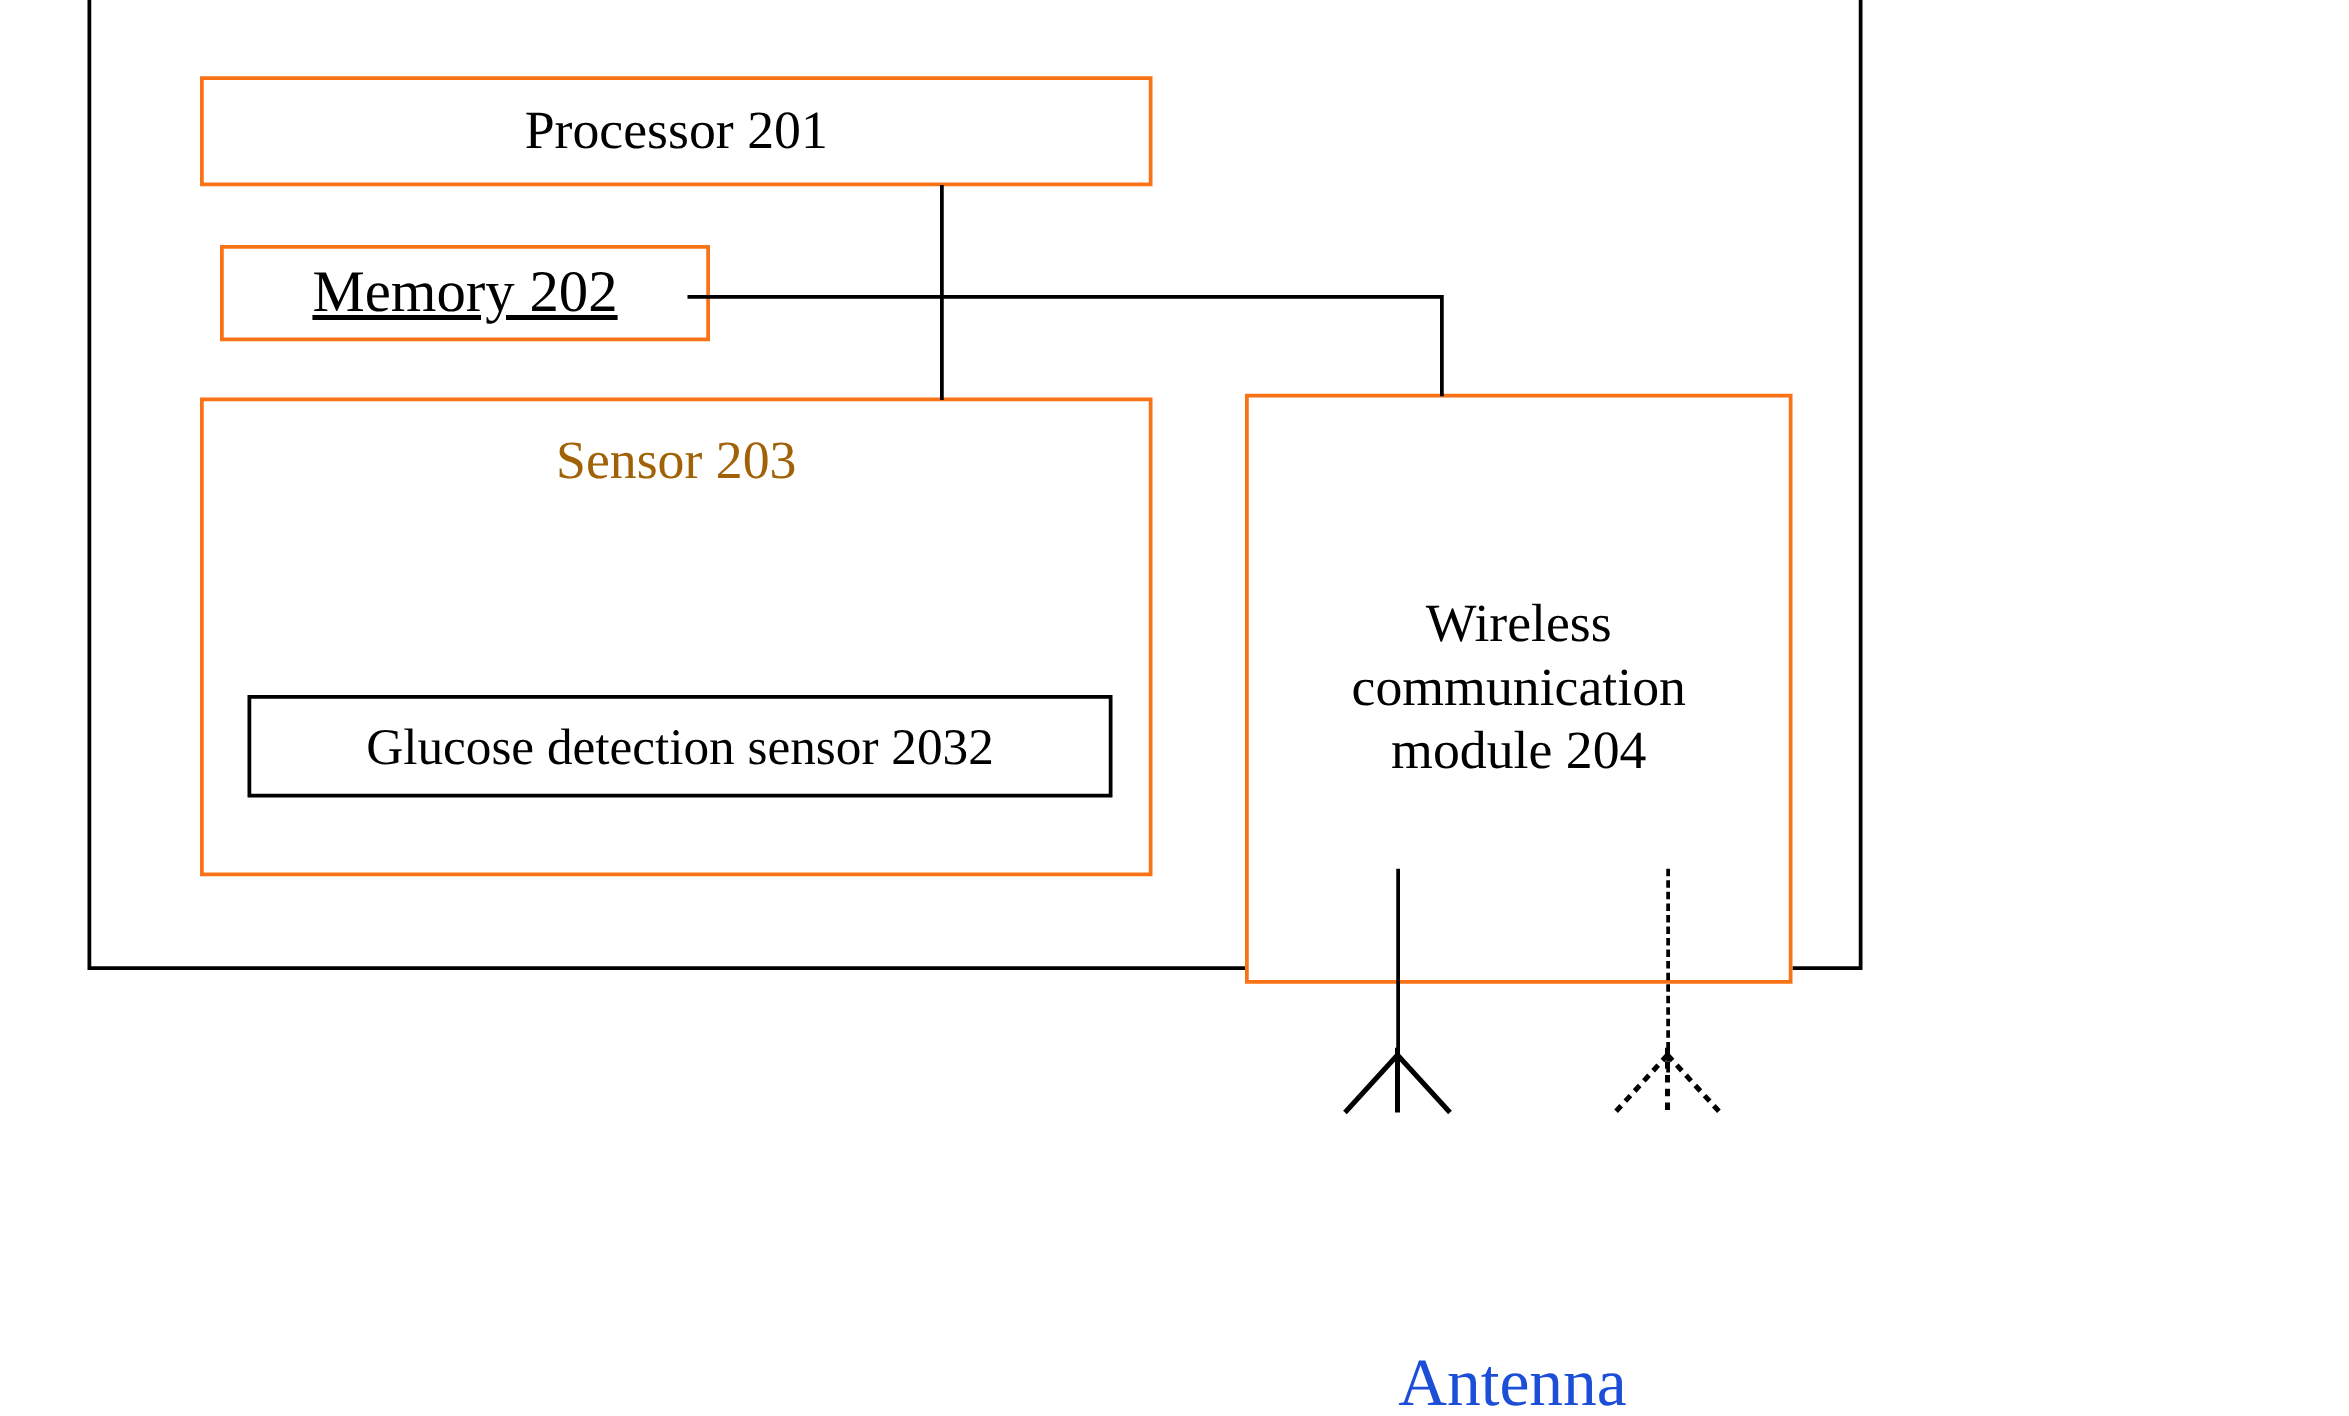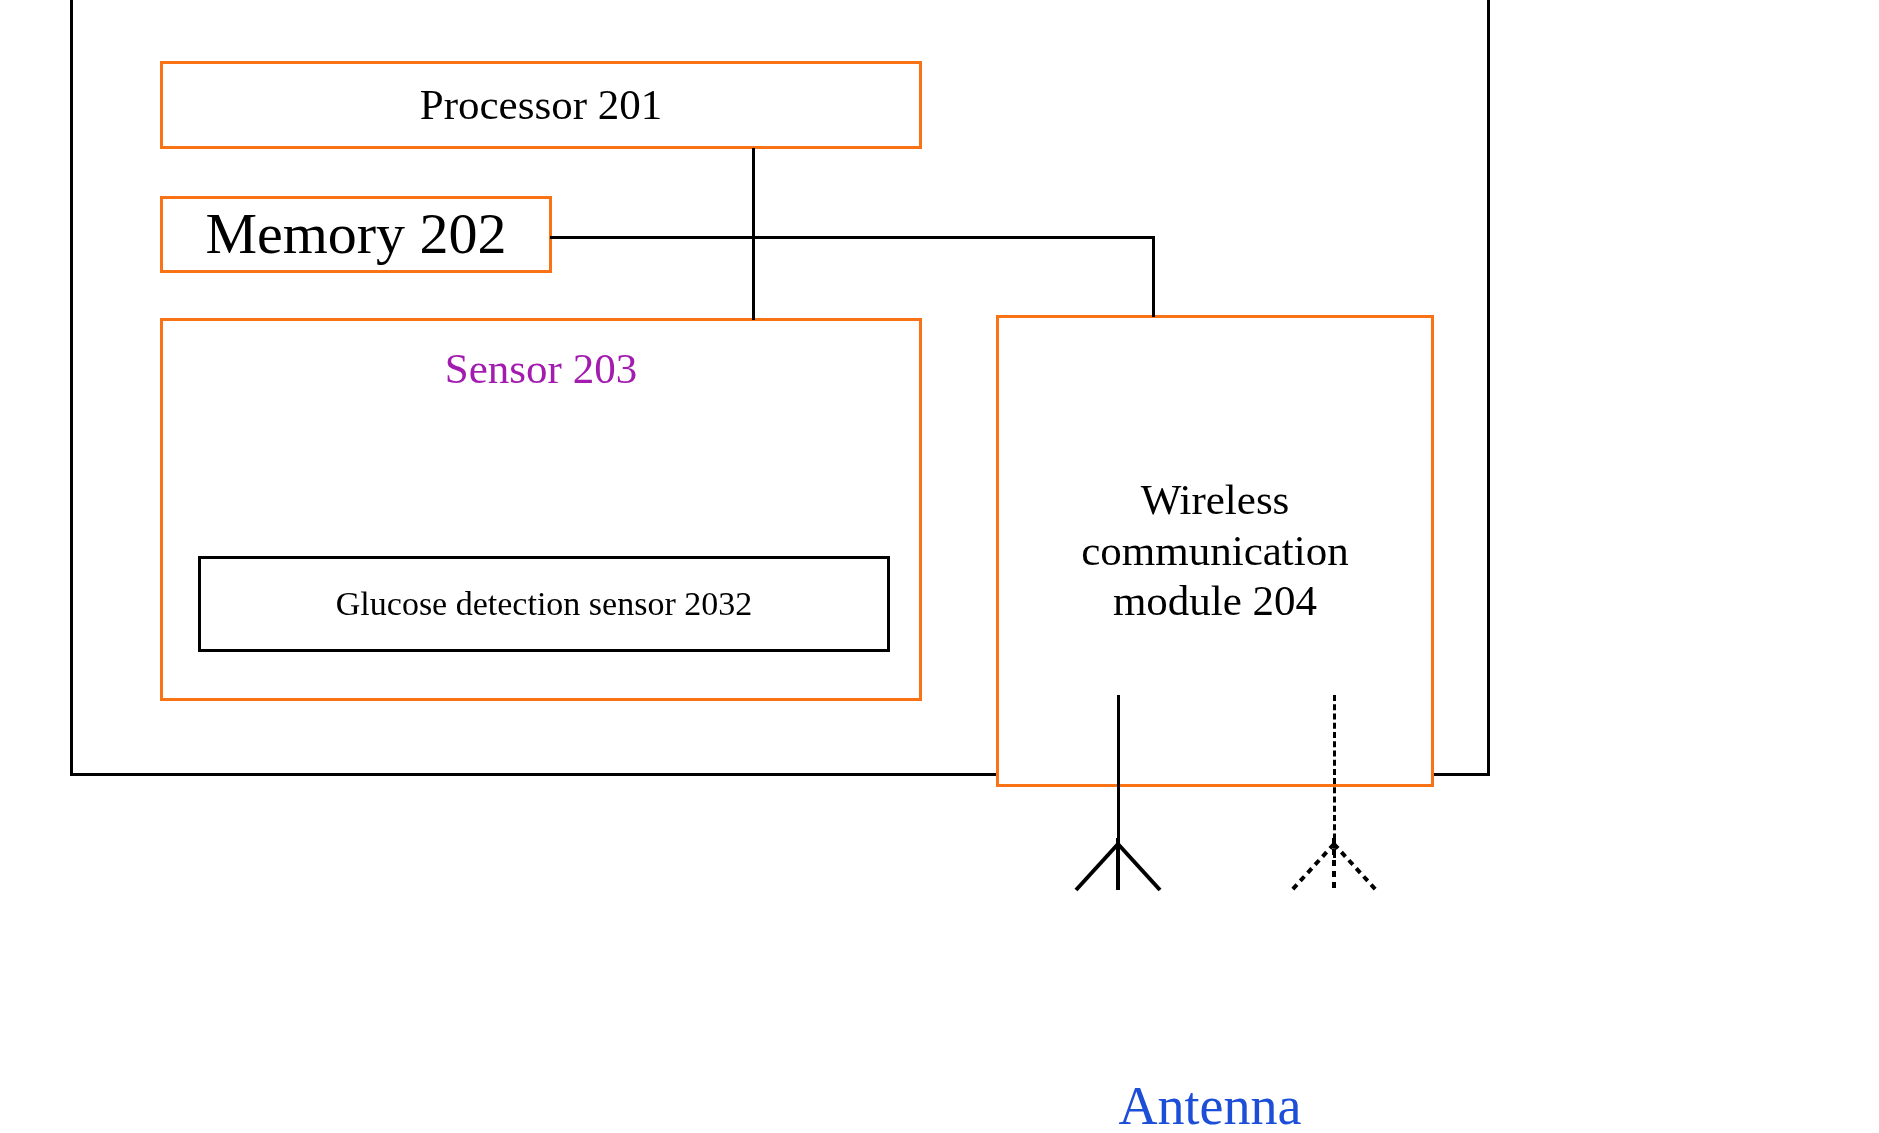--- a/index.html
+++ b/index.html
@@ -41,54 +41,55 @@
     height: 784px;
   }
   #processor-box {
     left: 160px;
     top: 61px;
     width: 762px;
     height: 88px;
     font-size: 43px;
   }
   #memory-box {
-    left: 160px;
+    left: 176px;
     top: 196px;
     width: 392px;
     height: 77px;
-    font-size: 58px;
+    font-size: 47px;
+    text-decoration: underline;
   }
   #sensor-box {
     left: 160px;
     top: 318px;
     width: 762px;
     height: 383px;
     display: block;
   }
   #sensor-title {
     position: absolute;
     left: 0;
     right: 0;
     top: 23px;
     font-size: 43px;
-    color: #a21caf;
+    color: #a16207;
   }
   #temperature-sensor-box {
     left: 35px;
     top: 119px;
     width: 692px;
     height: 83px;
     font-size: 41px;
   }
   #glucose-sensor-box {
     left: 35px;
     top: 235px;
     width: 692px;
-    height: 96px;
-    font-size: 34px;
+    height: 82px;
+    font-size: 41px;
   }
   .inner-box {
     position: absolute;
     box-sizing: border-box;
     border: 3px solid #000000;
     background: #ffffff;
     display: flex;
     align-items: center;
     justify-content: center;
     text-align: center;

